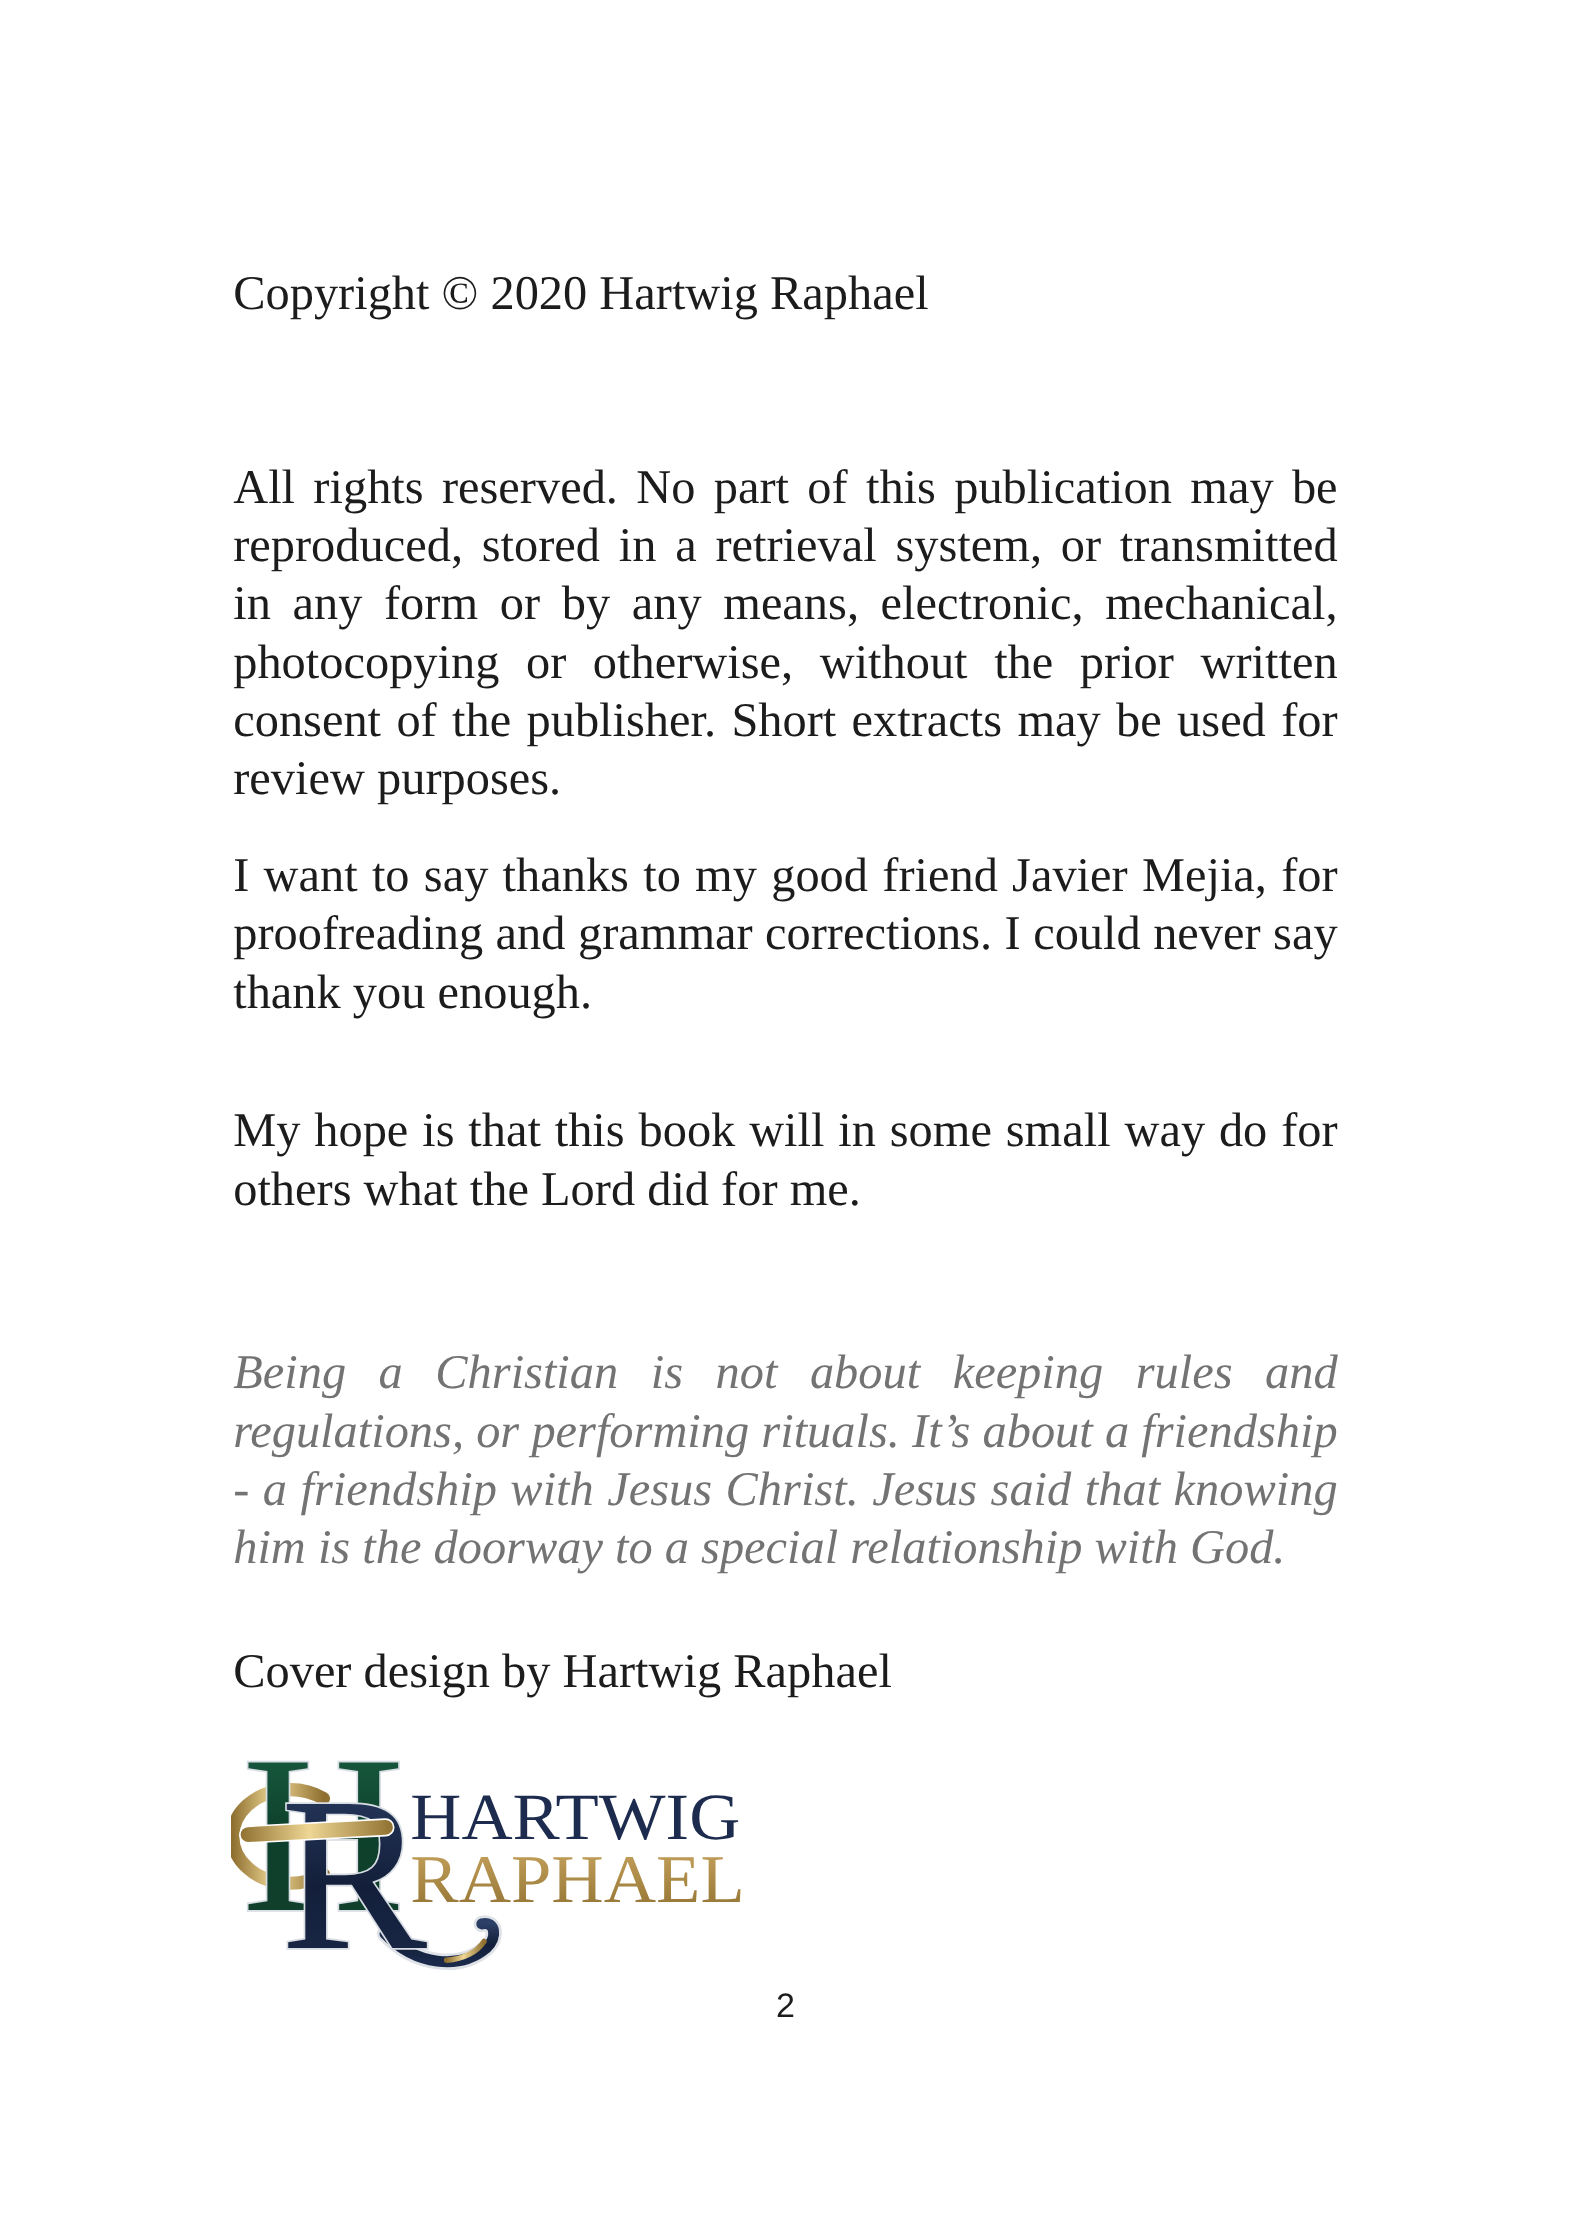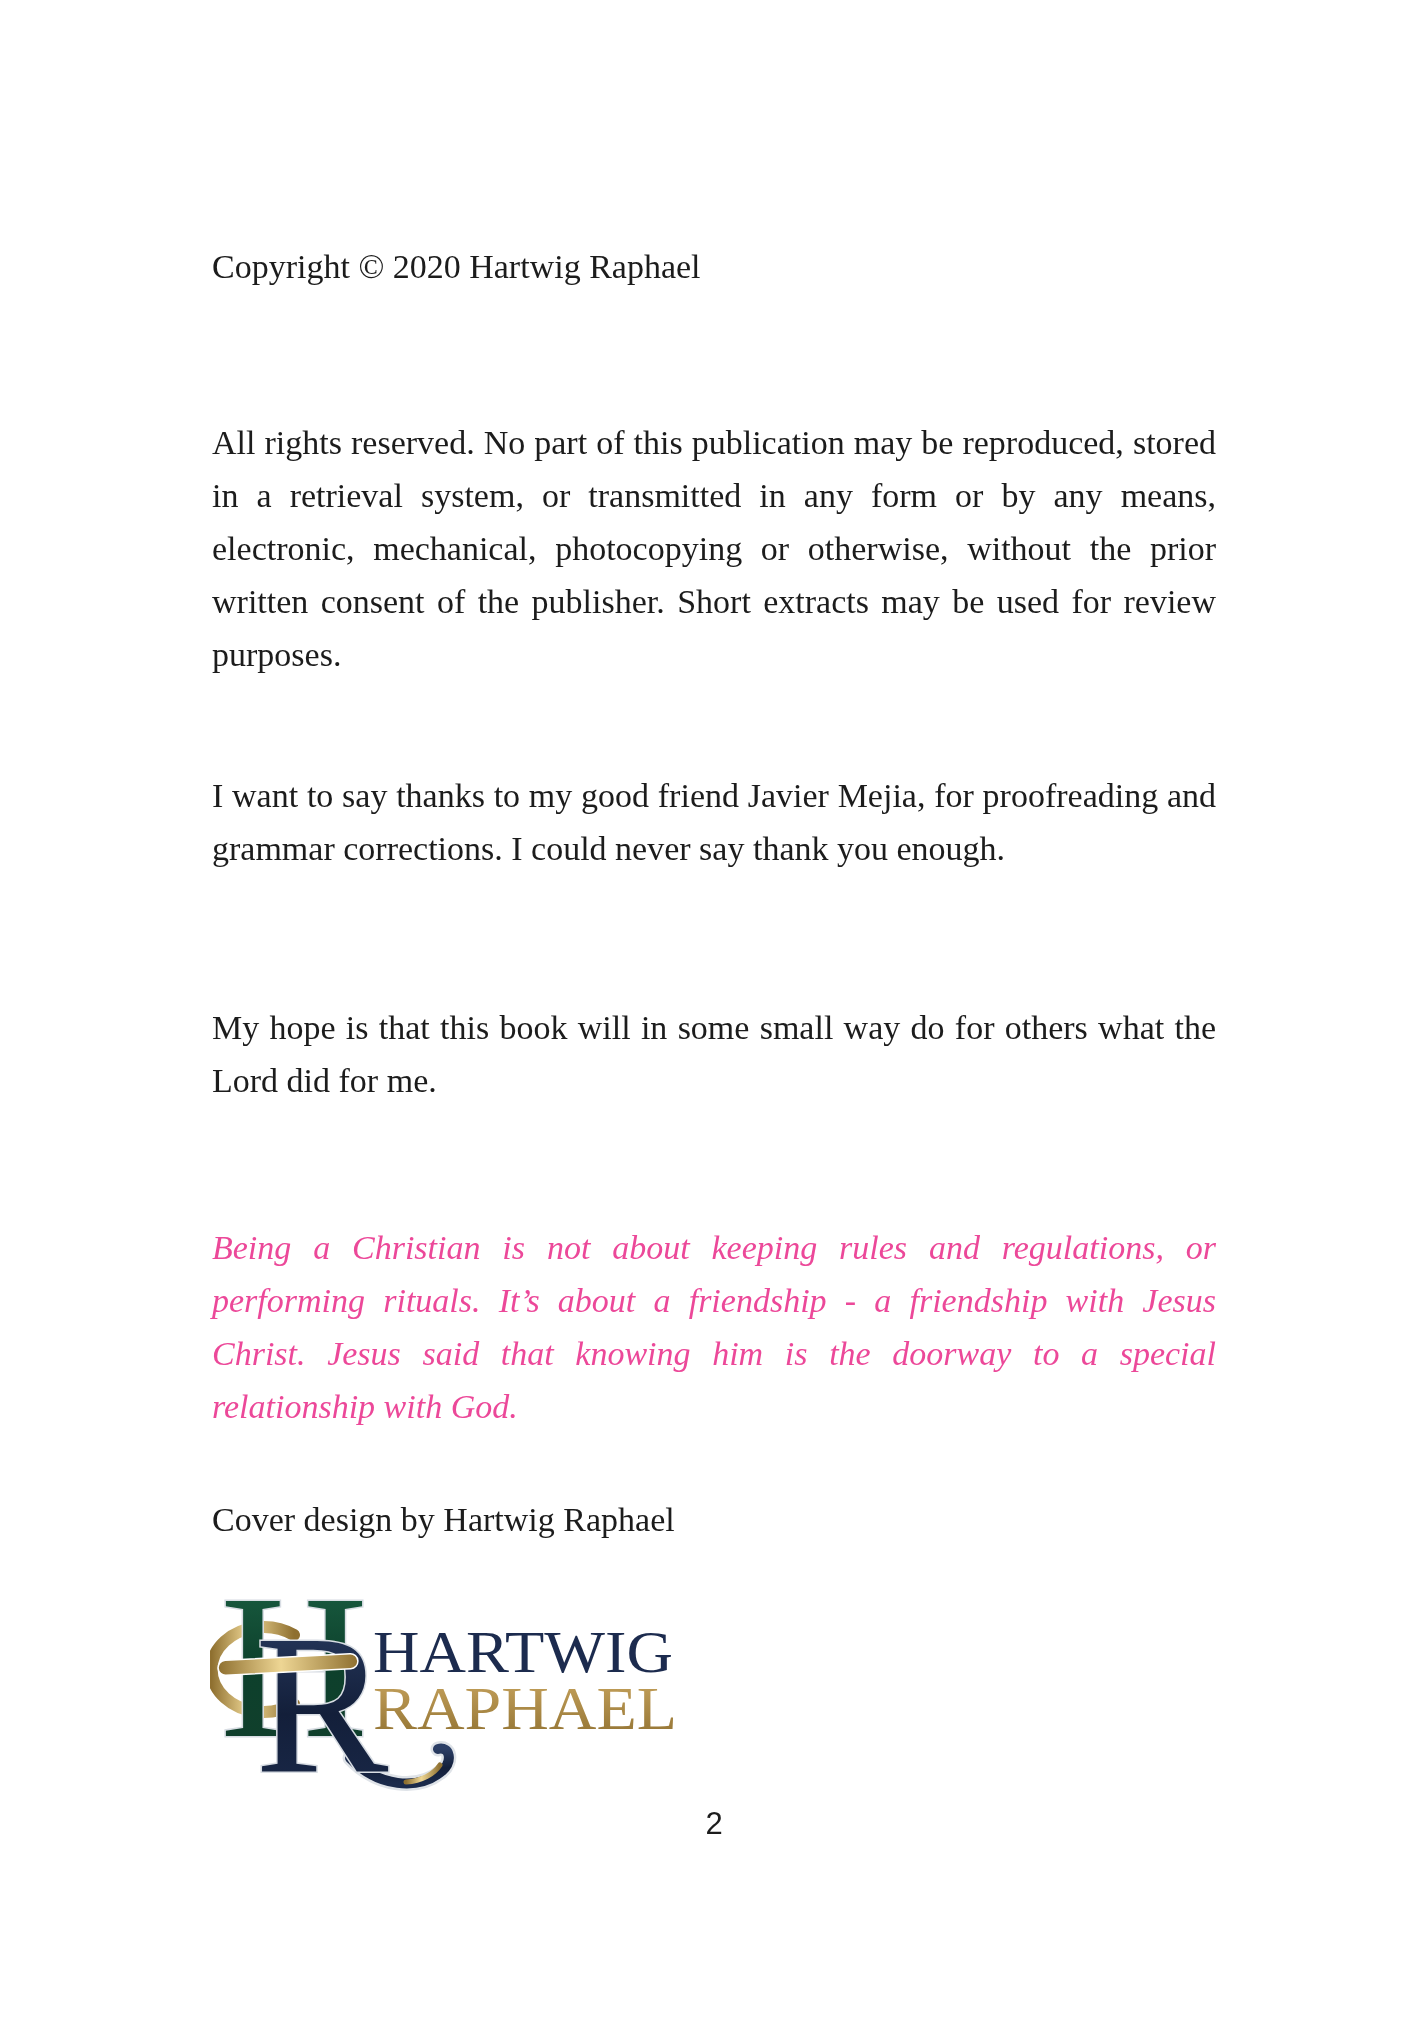--- a/index.html
+++ b/index.html
@@ -9,30 +9,30 @@
     height: 2028px;
     background: #ffffff;
     font-family: "Liberation Serif", "DejaVu Serif", serif;
     color: #1c1c1c;
     overflow: hidden;
   }
   .textblock {
     position: absolute;
     left: 212px;
     width: 1004px;
-    font-size: 34px;
+    font-size: 44px;
     line-height: 53px;
     margin: 0;
   }
   .justified { text-align: justify; }
   .copyright   { top: 240px; }
   .rights      { top: 416px; }
   .thanks      { top: 769px; }
   .hope        { top: 1001px; }
-  .quote       { top: 1221px; font-style: italic; color: #ec4899; }
+  .quote       { top: 1221px; font-style: italic; color: #737373; }
   .cover       { top: 1493px; }
   .logo-wrap   { position: absolute; left: 210px; top: 1583px; }
   .page-number {
     position: absolute;
     left: 212px;
     top: 1806px;
     width: 1004px;
     text-align: center;
     font-family: "Liberation Sans", "DejaVu Sans", sans-serif;
     font-size: 31px;

